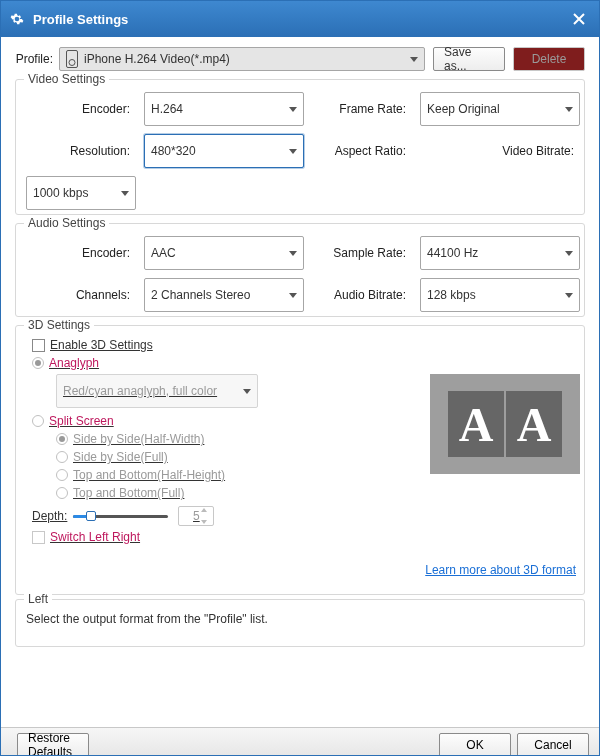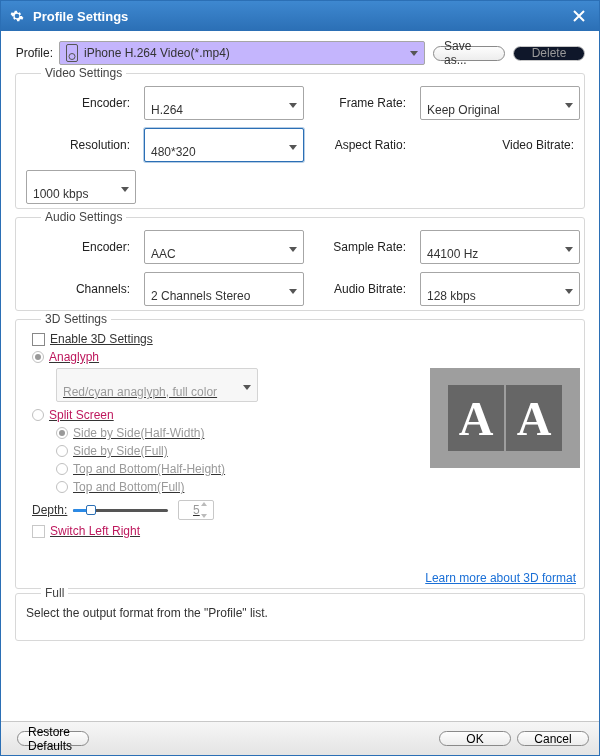--- a/index.html
+++ b/index.html
@@ -1,36 +1,36 @@
 <!DOCTYPE html>
 <html><head>
 <meta charset="utf-8">
 <style>
 * { box-sizing: border-box; margin: 0; padding: 0; font-family: "Segoe UI", Tahoma, sans-serif; font-size: 12px; }
 body { background: #fff; width: 600px; height: 756px; overflow: hidden; border: 1px solid #2b6fb5; }
-.titlebar { height: 30px; background: linear-gradient(#3e88d0,#2b6fb5); color: #fff; display: flex; align-items: center; padding: 0 8px; }
+.titlebar { height: 36px; background: linear-gradient(#3e88d0,#2b6fb5); color: #fff; display: flex; align-items: center; padding: 0 8px; }
 .titlebar .gear { width: 16px; height: 16px; margin-right: 8px; display:flex;align-items:center;justify-content:center;}
 .titlebar .title { font-weight: bold; font-size: 13px; flex: 1; }
 .titlebar .close { width: 24px; height: 24px; display:flex;align-items:center;justify-content:center; cursor:pointer;}
 .content { padding: 10px 14px 0 14px; height: 690px; overflow:hidden; color:#333; }
 .row { display: flex; align-items: center; margin-bottom: 8px; }
 .label { text-align: right; padding-right: 6px; color:#222;}
 .profile-row .label { width: 44px; }
-.profile-select { flex: 1; height: 24px; border: 1px solid #a6a6a6; background:#c4b5fd; display:flex; align-items:center; padding:6px 6px; position:relative; border-radius:2px;}
+.profile-select { flex: 1; height: 24px; border: 1px solid #a6a6a6; background:#e5e5e5; display:flex; align-items:center; padding:6px 6px; position:relative; border-radius:2px;}
 .profile-select .picon { width:12px;height:18px;border:1px solid #555;border-radius:2px;margin-right:6px;position:relative;}
 .profile-select .picon::after{content:"";position:absolute;bottom:1px;left:50%;transform:translateX(-50%);width:5px;height:5px;border:1px solid #555;border-radius:50%;}
 .profile-select .dd { margin-left:auto;}
-.btn { height:15px; border:1px solid #8a8a8a; background:linear-gradient(#fdfdfd,#ededed); padding:0 10px; cursor:pointer; border-radius:10px; display:flex;align-items:center;justify-content:center;}
-.btn.disabled { color:#9a9a9a; border-color:#c8c8c8; background:#0f172a; cursor:default;}
+.btn { height:24px; border:1px solid #8a8a8a; background:linear-gradient(#fdfdfd,#ededed); padding:0 10px; cursor:pointer; border-radius:2px; display:flex;align-items:center;justify-content:center;}
+.btn.disabled { color:#9a9a9a; border-color:#c8c8c8; background:#7f1d1d; cursor:default;}
 .profile-row .btn { width:72px; margin-left:8px;}
 .group { border:1px solid #d8d8d8; border-radius:3px; padding:12px 10px 4px 10px; margin:8px 0 4px 0; position:relative;}
-.group .legend { position:absolute; top:-8px; left:25px; background:#fff; padding:0 4px; color:#444;}
+.group .legend { position:absolute; top:-8px; left:8px; background:#fff; padding:0 4px; color:#444;}
 .grid2 { display:grid; grid-template-columns: 110px 160px 100px 160px; row-gap:8px; column-gap:8px; align-items:center;}
 .grid2 .label { width:auto;}
-.select { height:22px; border:1px solid #a6a6a6; background:#fff; display:flex; align-items:flex-start; padding:16px 6px; border-radius:2px; position:relative; cursor:pointer;}
+.select { height:22px; border:1px solid #a6a6a6; background:#fff; display:flex; align-items:center; padding:16px 6px; border-radius:2px; position:relative; cursor:pointer;}
 .select.blue { border-color:#2b6fb5; outline:2px solid rgba(43,111,181,0.35); outline-offset:-1px;}
 .select .dd, .dd { width:0;height:0;border-left:4px solid transparent;border-right:4px solid transparent;border-top:5px solid #555;margin-left:auto;}
 .select.disabled { color:#9a9a9a; border-color:#d4d4d4; background:#f7f7f7;}
 .checkbox { width:13px;height:13px;border:1px solid #888;background:#fff;margin-right:5px;display:inline-block;vertical-align:middle;}
 .checkbox.disabled { border-color:#c8c8c8;}
 .radio { width:12px;height:12px;border:1px solid #888;border-radius:50%;background:#fff;margin-right:5px;display:inline-block;vertical-align:middle;position:relative;}
 .radio.disabled{border-color:#c0c0c0;}
 .radio.checked::after{content:"";position:absolute;top:2px;left:2px;width:6px;height:6px;background:#999;border-radius:50%;}
 .threed-inner { padding-left:6px;}
 .threed-inner .row { margin-bottom:4px;}
@@ -208,25 +208,25 @@
           <span class="checkbox disabled"></span>
           <span>Switch Left Right</span>
         </div>
     </div>
     <div class="preview">
       <div class="letters">
           <div class="A">A</div>
           <div class="A">A</div>
         </div>
     </div>
-    <div class="link" style="position:absolute;right:8px;bottom:3px">Learn more about 3D format</div>
+    <div class="link" style="position:absolute;right:8px;bottom:17px">Learn more about 3D format</div>
   </div>
 
   <div class="group help help-group">
-    <span class="legend">Full</span>
+    <span class="legend">Left</span>
     <div>Select the output format from the "Profile" list.</div>
   </div>
 
 </div>
 
 <div class="footer">
   <div class="btn restore">
       <span>Restore Defaults</span>
     </div>
   <div class="spacer"></div>

